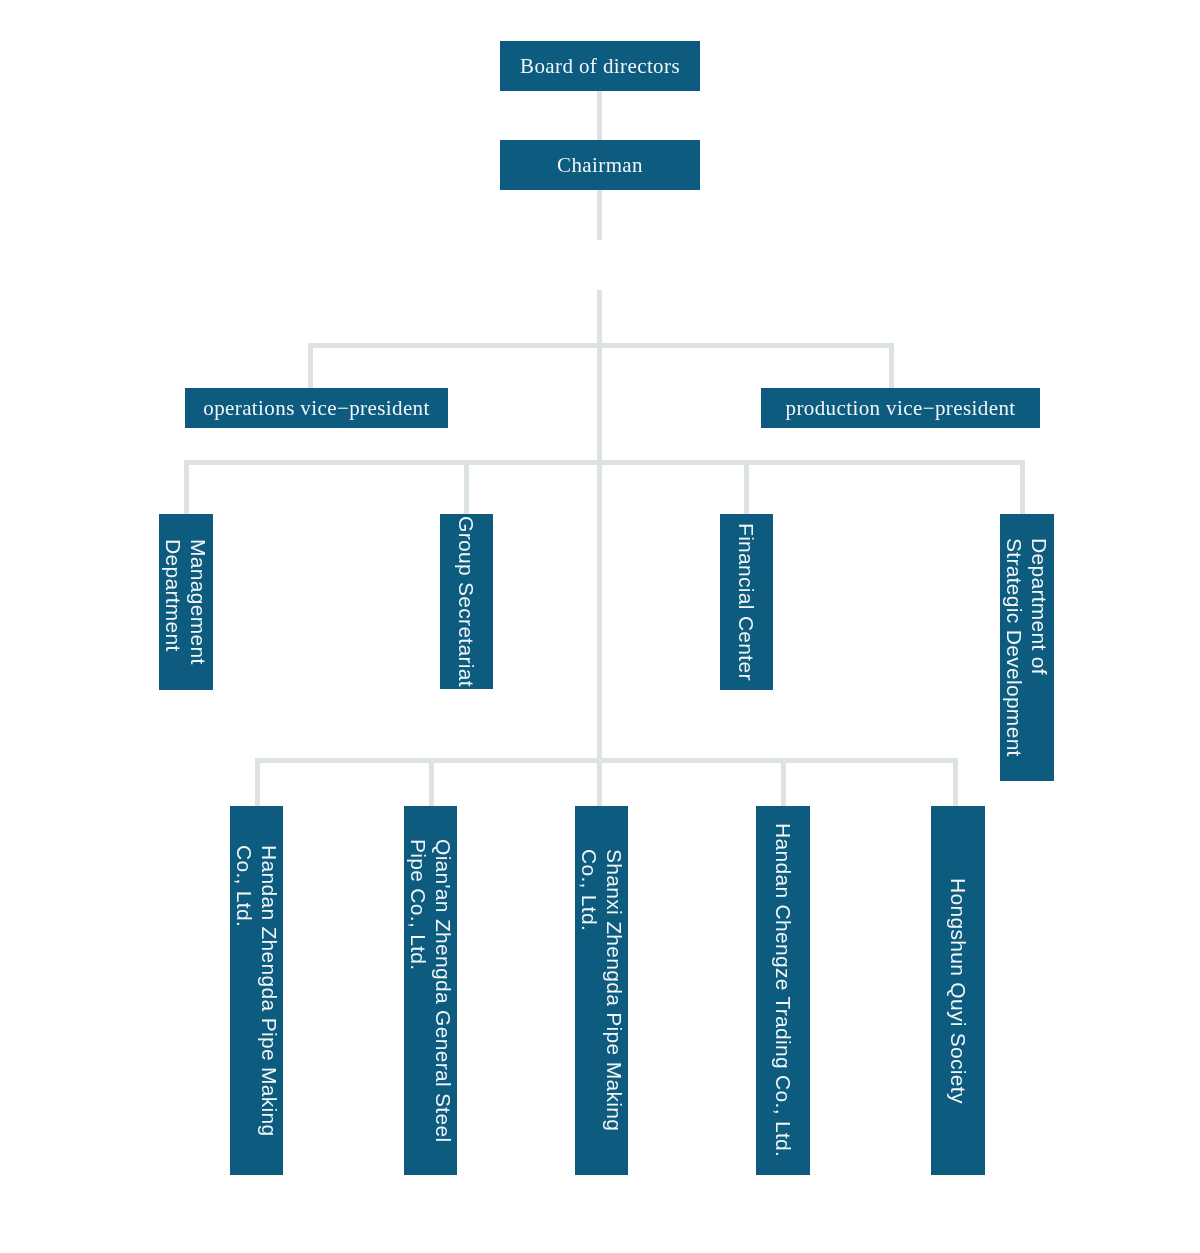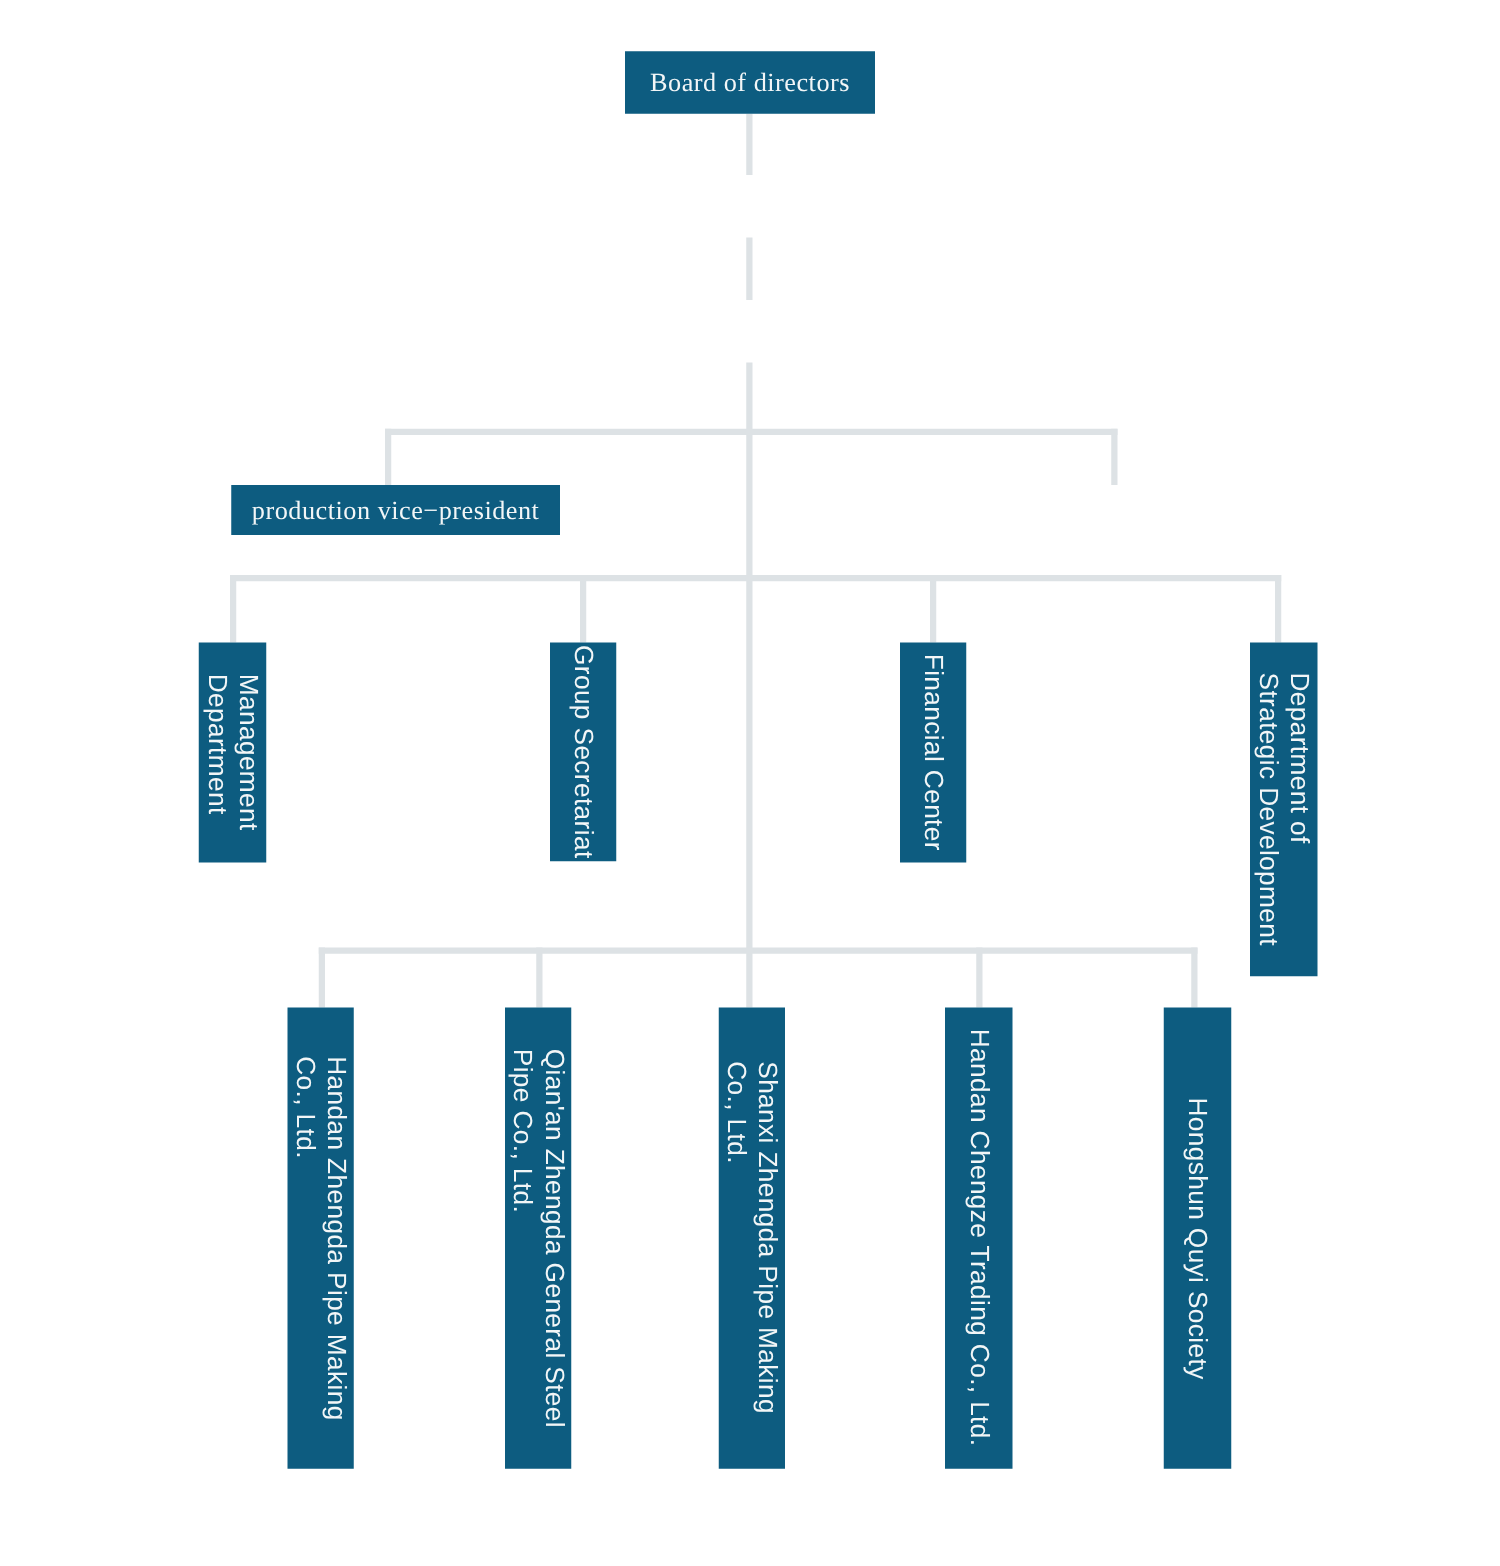--- a/index.html
+++ b/index.html
@@ -67,21 +67,27 @@
 
   <div class="line" style="left:255px; top:758px; width:703px; height:5px;"></div>
   <div class="line" style="left:255px; top:758px; width:5px; height:48px;"></div>
   <div class="line" style="left:429px; top:758px; width:5px; height:48px;"></div>
   <div class="line" style="left:781px; top:758px; width:5px; height:48px;"></div>
   <div class="line" style="left:953px; top:758px; width:5px; height:48px;"></div>
 
   <div class="hbox" style="left:500px; top:41px; width:200px; height:50px;">
     <span>Board of directors</span>
   </div>
+  <div class="hbox" style="left:500px; top:140px; width:200px; height:50px;">
+    <span>Chairman</span>
+  </div>
   <div class="hbox" style="left:185px; top:388px; width:263px; height:40px;">
+    <span>operations vice−president</span>
+  </div>
+  <div class="hbox" style="left:761px; top:388px; width:279px; height:40px;">
     <span>production vice−president</span>
   </div>
 
   <div class="vbox" style="left:159px; top:514px; width:54px; height:176px;">
     <span class="vlabel">Management
 Department</span>
   </div>
   <div class="vbox" style="left:440px; top:514px; width:53px; height:175px;">
     <span class="vlabel">Group Secretariat</span>
   </div>

